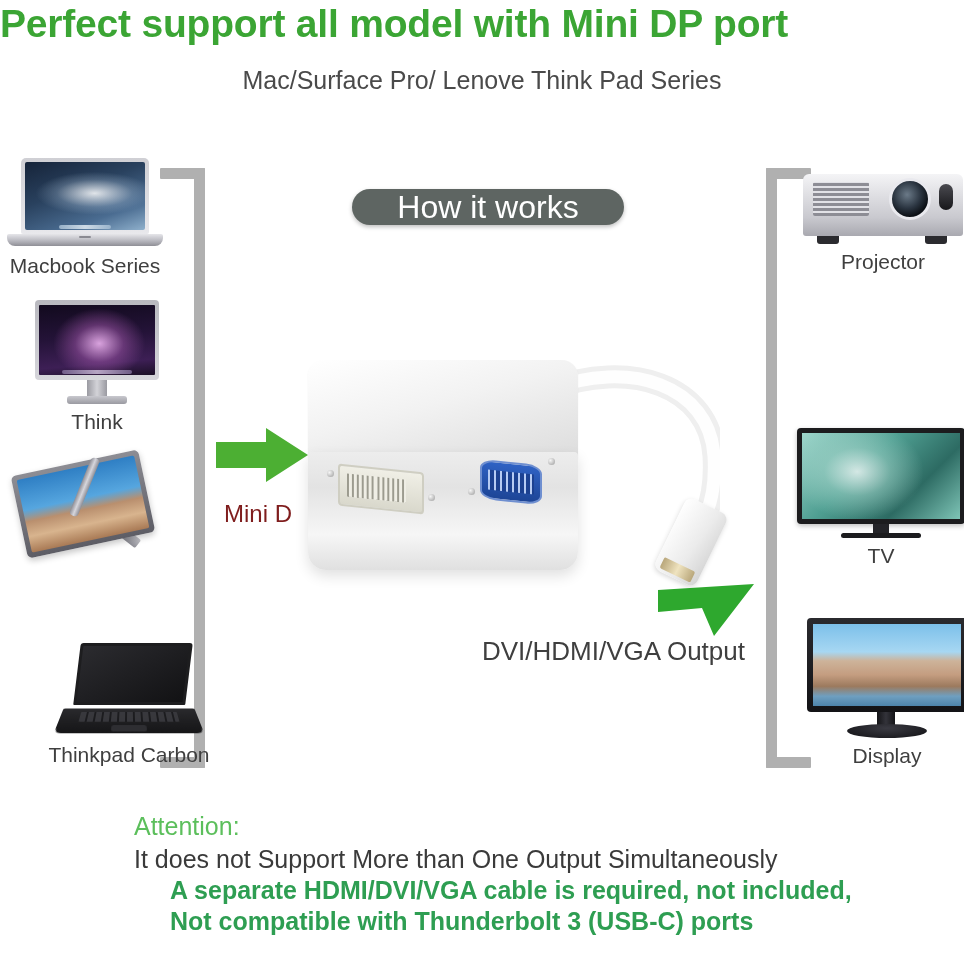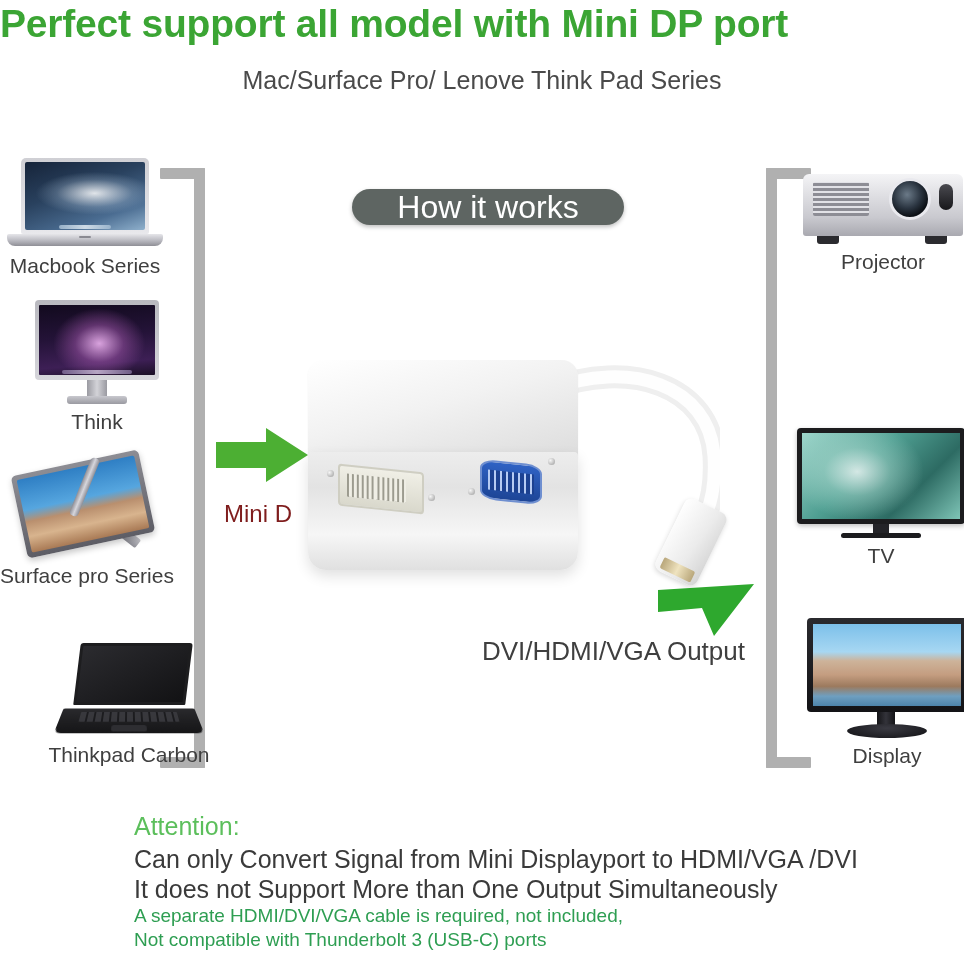--- a/index.html
+++ b/index.html
@@ -179,21 +179,21 @@
   #arrow-out{left:658px;top:582px;width:96px;height:54px;}
 
   
   #label-mini{left:224px;top:500px;font-size:24px;color:#7f1d1d;white-space:nowrap;}
   #label-cable{left:482px;top:636px;font-size:26px;color:#3f3f3f;white-space:nowrap;}
 
   
   #attention{left:134px;top:812px;width:820px;}
   #attention .att-title{font-size:25px;color:#5cbf5c;margin-bottom:4px;}
   #attention .att-line{font-size:25px;color:#3a3a3a;line-height:1.18;}
-  #attention .att-note{font-size:19px;color:#2e9e52;font-weight:normal;line-height:1.25;}
+  #attention .att-note{font-size:25px;color:#2e9e52;font-weight:bold;line-height:1.25;margin-left:36px;}
 </style>
 </head>
 <body>
 
 <div class="abs" id="headline">Perfect support all model with Mini DP port</div>
 <div class="abs" id="subhead">Mac/Surface Pro/ Lenove Think Pad Series</div>
 
 <div class="abs bracket" id="bracket-left">
   <div class="cap top"></div>
   <div class="bar"></div>
@@ -230,21 +230,20 @@
 </div>
 
 <div class="abs device" style="left:0px;top:452px;">
   <div class="thumb" style="width:150px;height:108px;">
     <div class="sp-kick"></div>
     <div class="sp-body">
         <i></i>
       </div>
     <div class="sp-pen"></div>
   </div>
-  <div class="label">Surface pro Series</div>
 </div>
 
 <div class="abs device" style="left:0px;top:643px;padding-left:44px;">
   <div class="thumb" style="width:156px;height:96px;">
     <div class="tp-screen">
         <i></i>
       </div>
     <div class="tp-base">
         <div class="tp-keys"></div>
         <div class="tp-pad"></div>
@@ -320,17 +319,16 @@
 
 <svg class="abs" id="arrow-out" viewBox="0 0 96 54">
   <polygon points="0,8 96,2 56,54 44,26 0,30" fill="#2EA82E"></polygon>
 </svg>
 
 <div class="abs" id="label-mini">Mini D</div>
 <div class="abs" id="label-cable">DVI/HDMI/VGA Output</div>
 
 <div class="abs" id="attention">
   <div class="att-title">Attention:</div>
-  <div class="att-line">Can only Convert Signal from Mini Displayport to HDMI/VGA /DVI</div>
   <div class="att-line">It does not Support More than One Output Simultaneously</div>
   <div class="att-note">A separate HDMI/DVI/VGA cable is required, not included,</div>
   <div class="att-note">Not compatible with Thunderbolt 3 (USB-C) ports</div>
 </div>
 
 </body></html>

